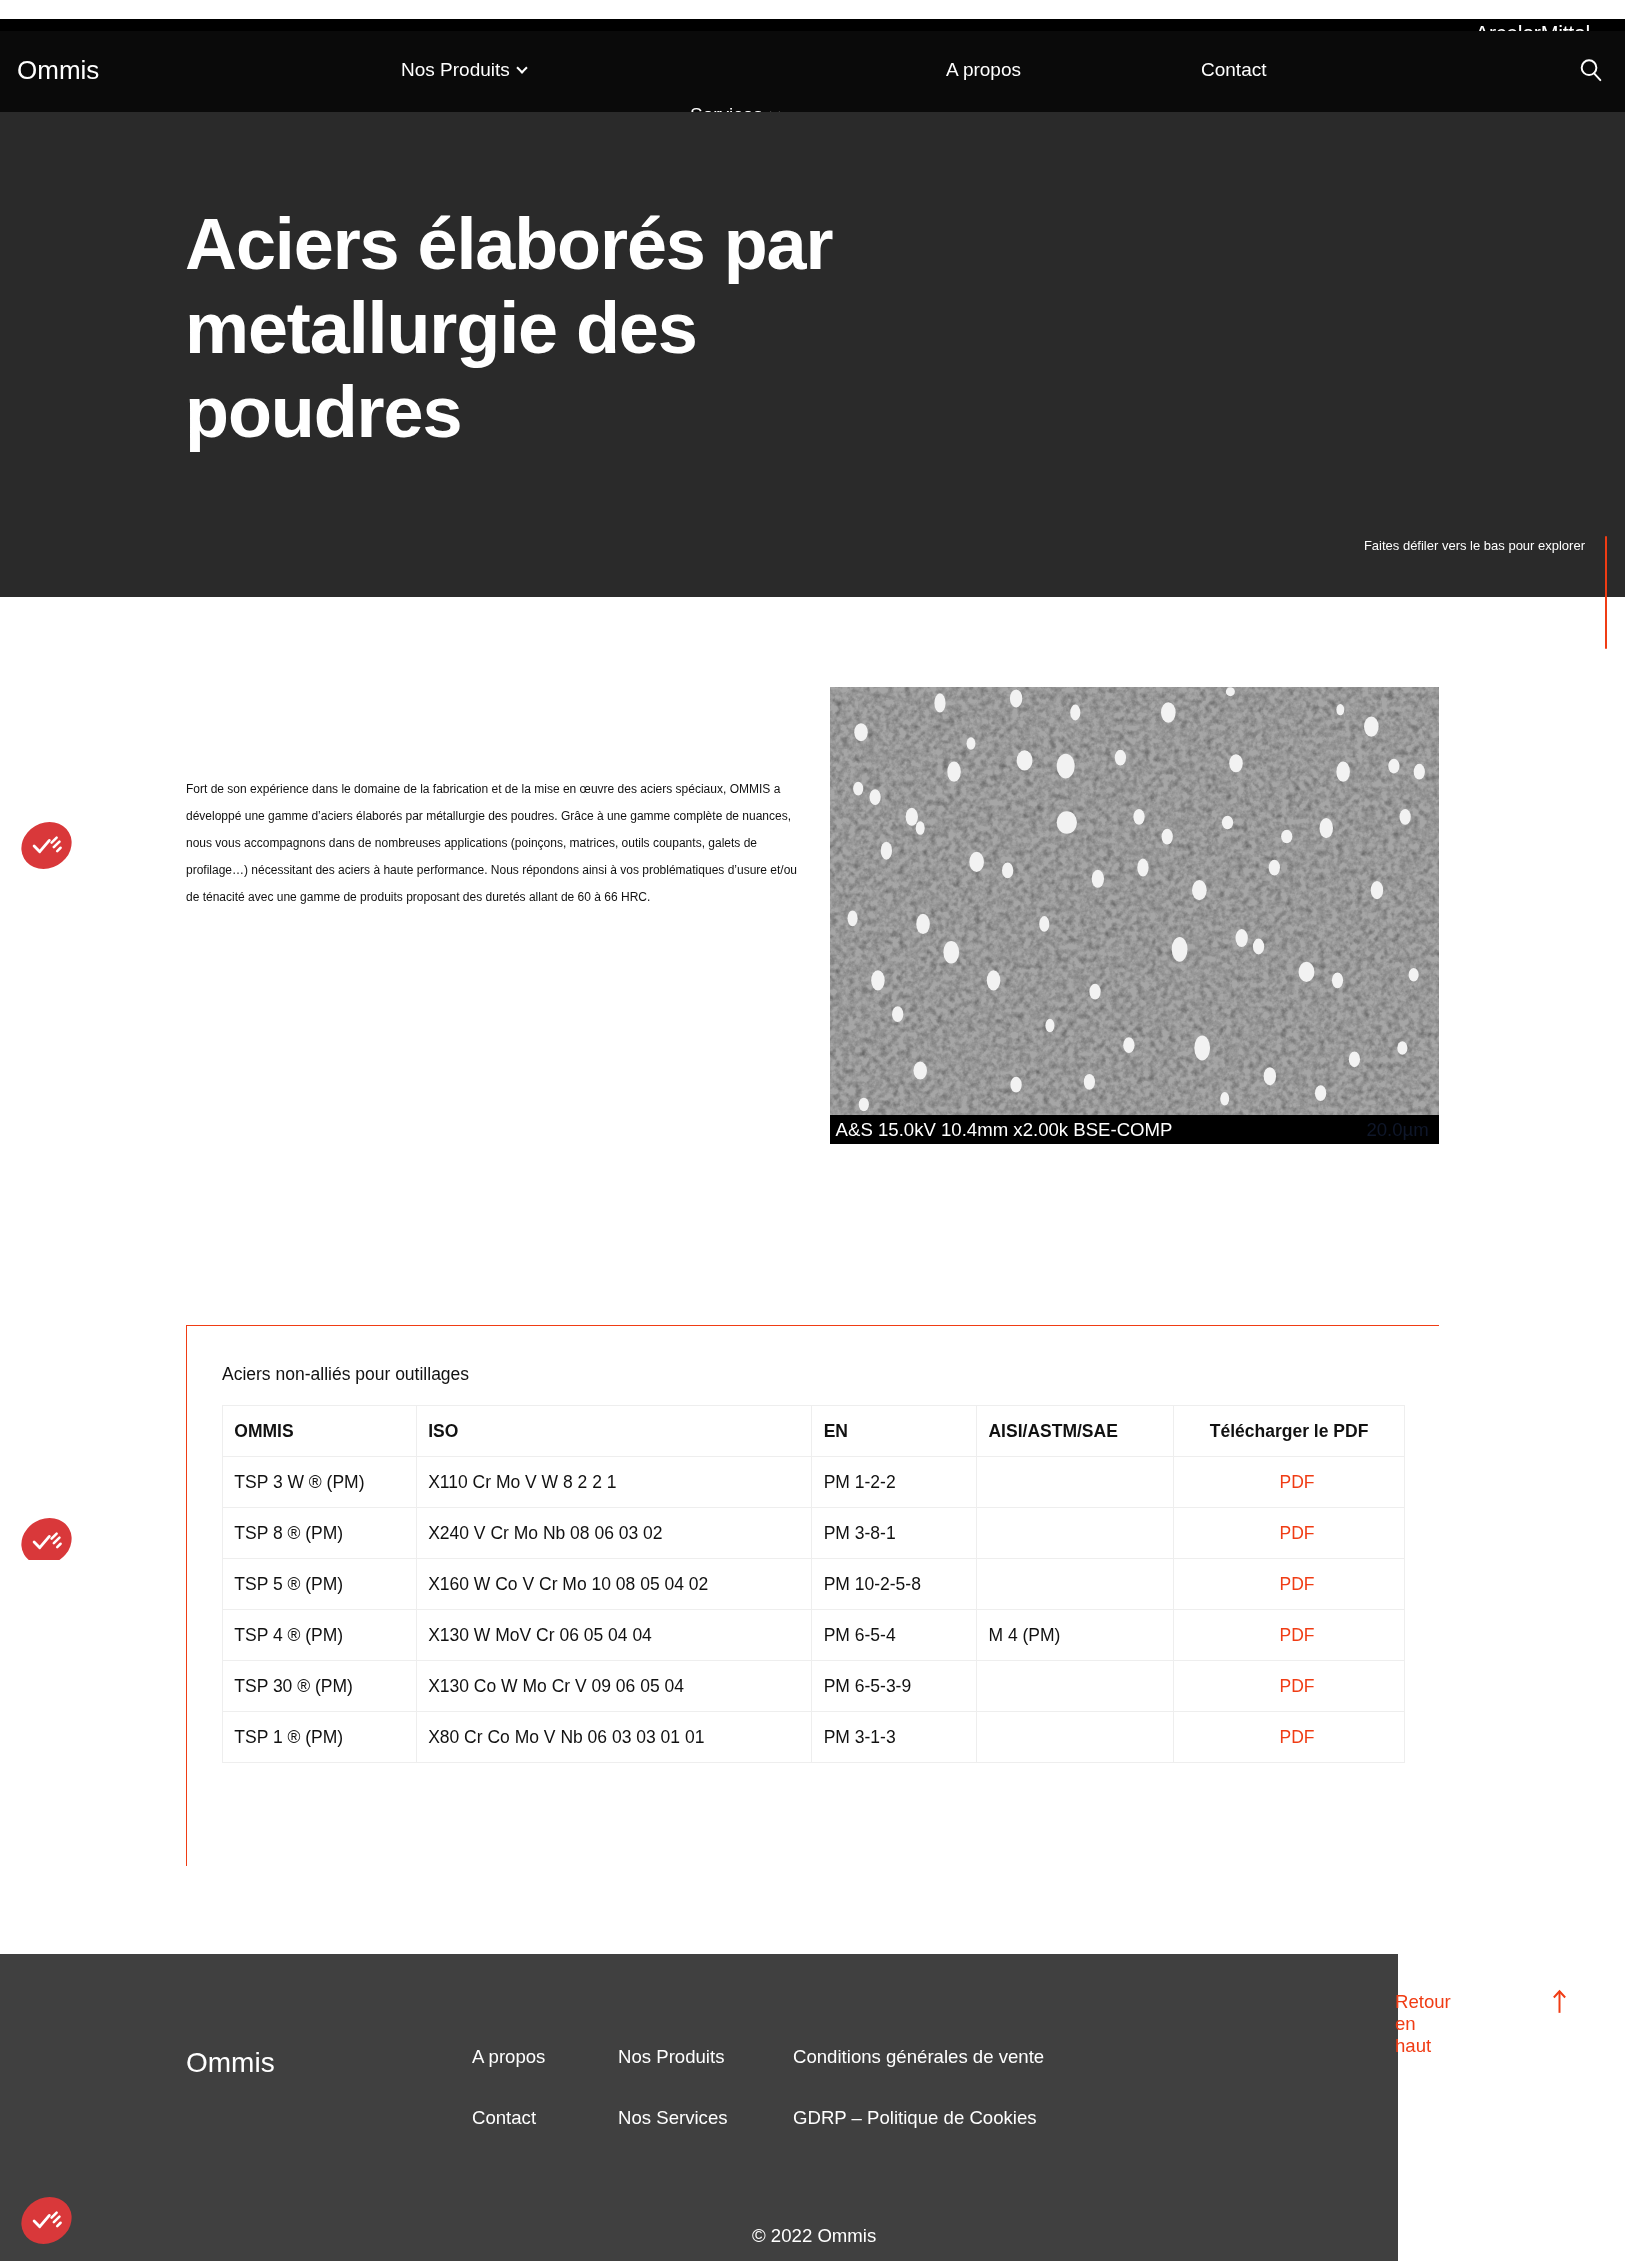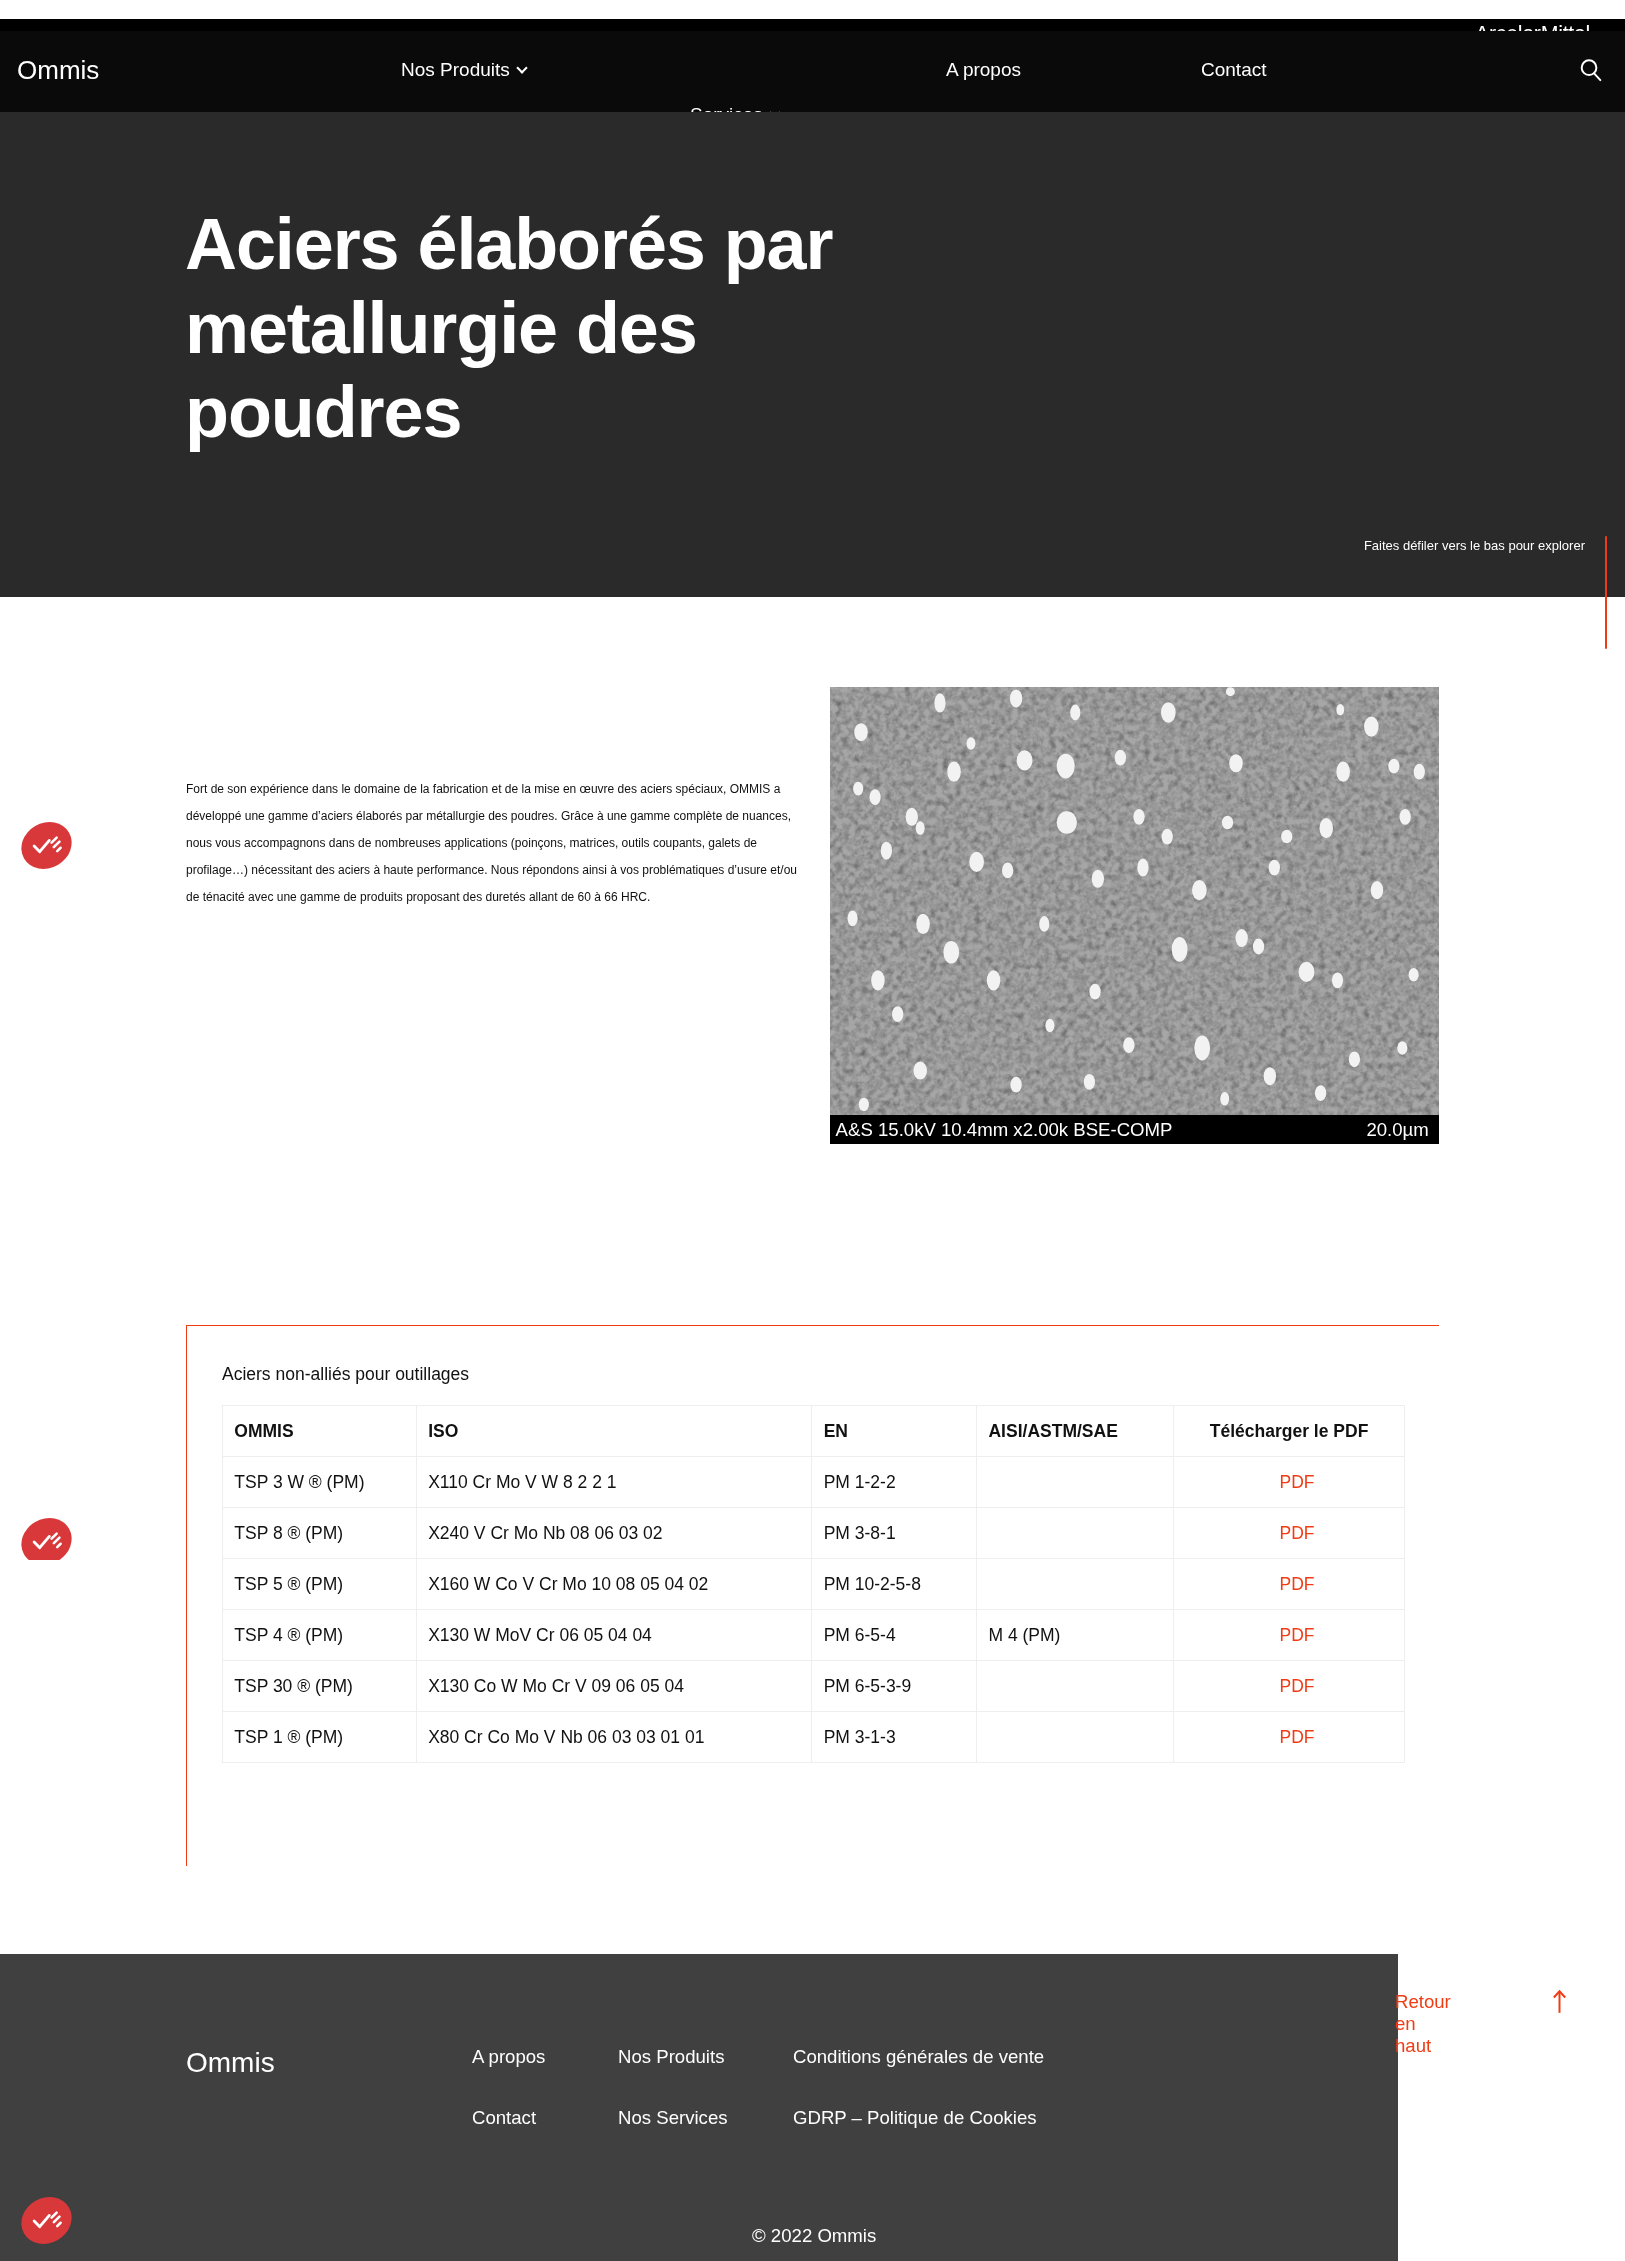--- a/index.html
+++ b/index.html
@@ -21,21 +21,21 @@
   .hero { position: absolute; left: 0; top: 112px; width: 1625px; height: 485px; background: #2a2a2a; }
   .hero h1 { position: absolute; left: 185px; top: 90px; width: 705px; color: #fff; font-size: 72px; line-height: 84px; font-weight: 700; letter-spacing: -1.1px; }
   .hero .scroll-hint { position: absolute; right: 40px; top: 426px; color: #fff; font-size: 13px; }
   .scroll-line { position: absolute; left: 1605px; top: 536px; width: 2.3px; height: 113px; background: #f03c14; border-radius: 1.1px; }
 
   
   .intro-text { position: absolute; left: 186px; top: 776px; width: 615px; font-size: 12px; line-height: 27px; color: #111; }
   .sem-image { position: absolute; left: 830px; top: 687px; width: 609px; height: 457px; background: #6e6e6e; overflow: hidden; }
   .sem-image svg { position: absolute; left: 0; top: 0; }
   .sem-caption { position: absolute; left: 0; bottom: 0; width: 100%; height: 29px; background: #000; color: #fff; font-family: "Liberation Sans", sans-serif; font-size: 18.6px; line-height: 29px; padding-left: 5.6px; }
-  .sem-scale { position: absolute; right: 10.2px; bottom: 0; color: #ffffff; font-size: 18.6px; line-height: 29px; }
+  .sem-scale { position: absolute; right: 10.2px; bottom: 0; color: #0f172a; font-size: 18.6px; line-height: 29px; }
   .sem-ticks { position: absolute; right: 10.2px; bottom: 22.6px; width: 203px; height: 6.8px; display: flex; justify-content: space-between; }
   .sem-ticks span { width: 2.3px; height: 6.8px; background: #fff; }
 
   
   .badge { position: absolute; left: 20.3px; width: 53px; height: 53px; cursor: pointer; }
 
   
   .tbl-section { position: absolute; left: 186px; top: 1325px; width: 1253px; height: 541px; border-top: 1.7px solid #f03c14; border-left: 1.7px solid #f03c14; }
   .tbl-caption { position: absolute; left: 35px; top: 38px; font-size: 17.5px; color: #111; text-align: center; }
   table { position: absolute; left: 35px; top: 79px; width: 1183px; border-collapse: collapse; font-size: 17.5px; }

